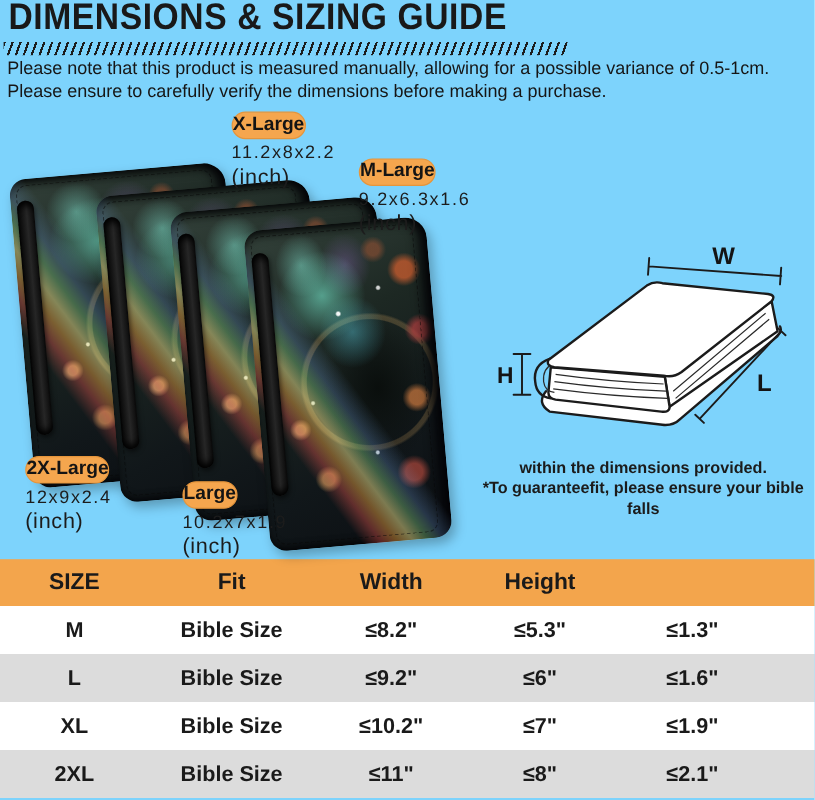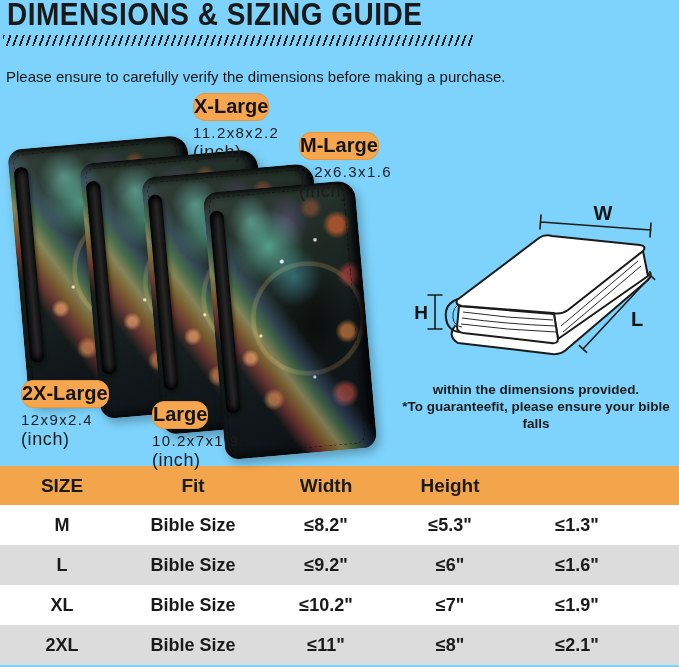--- a/index.html
+++ b/index.html
@@ -63,21 +63,21 @@
     border-radius:8px;box-shadow:1px 2px 4px rgba(0,0,0,.55), inset 0 10px 6px -6px #000, inset 0 -10px 6px -6px #000;
   }
   .c1{left:18px;top:142px;width:180px;height:258px;z-index:1;}
   .c2{left:90px;top:156px;width:178px;height:256px;z-index:2;}
   .c3{left:152px;top:170px;width:172px;height:258px;z-index:3;}
   .c4{left:214px;top:186px;width:152px;height:268px;z-index:4;}
   
   .sizelabel{position:absolute;z-index:10;}
   .pill{
     display:inline-block;background:#F5A64E;border:1px solid #E5953C;border-radius:12px;
-    padding:1px 0 2px;font-size:20px;font-weight:bold;color:#141414;white-space:nowrap;
+    padding:1px 0 2px;font-size:16px;font-weight:bold;color:#141414;white-space:nowrap;
   }
   .dims{font-size:15px;letter-spacing:1.4px;color:#1c1c1c;margin-top:3px;white-space:nowrap;}
   .unit{font-size:18px;letter-spacing:.6px;color:#1c1c1c;margin-top:1px;}
   .lab-xl{left:193px;top:93px;}
   .lab-ml{left:299px;top:132px;}
   .lab-2xl{left:21px;top:380px;}
   .lab-l{left:152px;top:401px;}
   
   .fits-h{
     position:absolute;left:398px;top:141px;width:276px;margin:0;text-align:center;
@@ -101,20 +101,21 @@
   .t-row.even{background:#ffffff;}
   .t-row.odd{background:#DCDCDC;}
 </style>
 </head>
 <body>
 
 <div class="stage">
 
   <h1 class="title">DIMENSIONS &amp; SIZING GUIDE</h1>
   <div class="hatch"></div>
+  <p class="disc l1">Please note that this product is measured manually, allowing for a possible variance of 0.5-1cm.</p>
   <p class="disc l2">Please ensure to carefully verify the dimensions before making a purchase.</p>
 
   <div class="cover c1">
     <div class="handle"></div>
   </div>
   <div class="cover c2">
     <div class="handle"></div>
   </div>
   <div class="cover c3">
     <div class="handle"></div>

